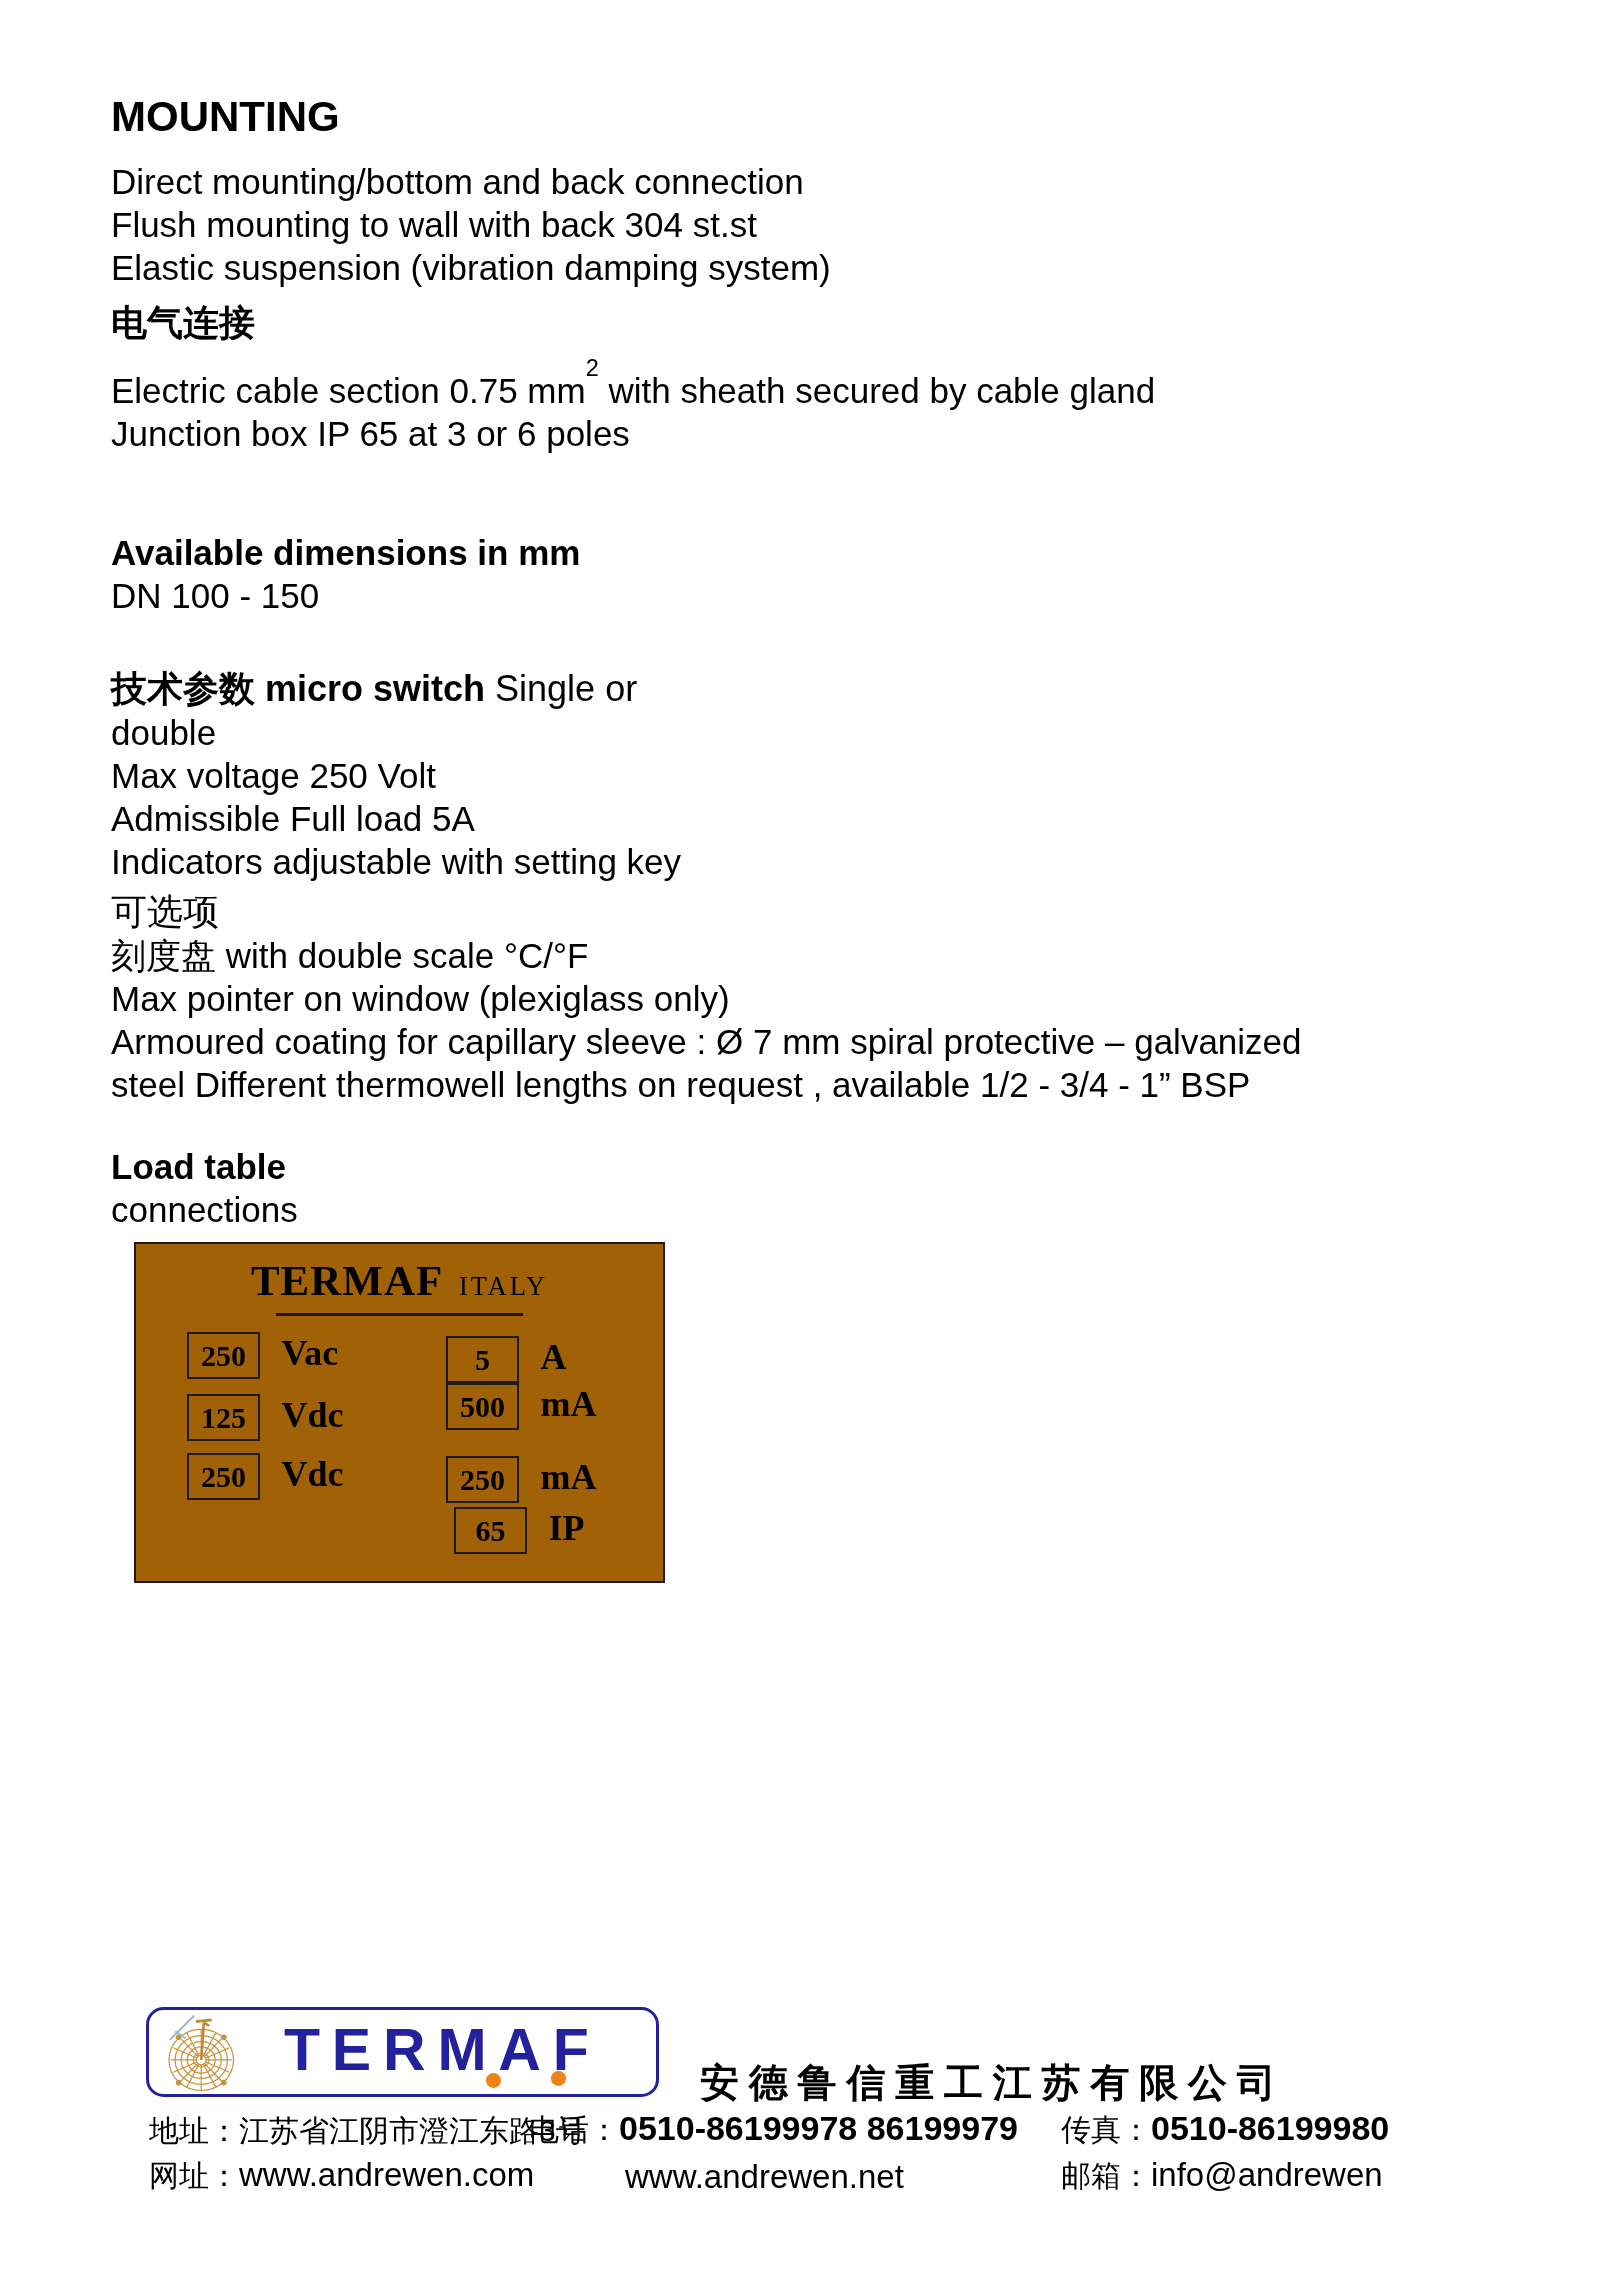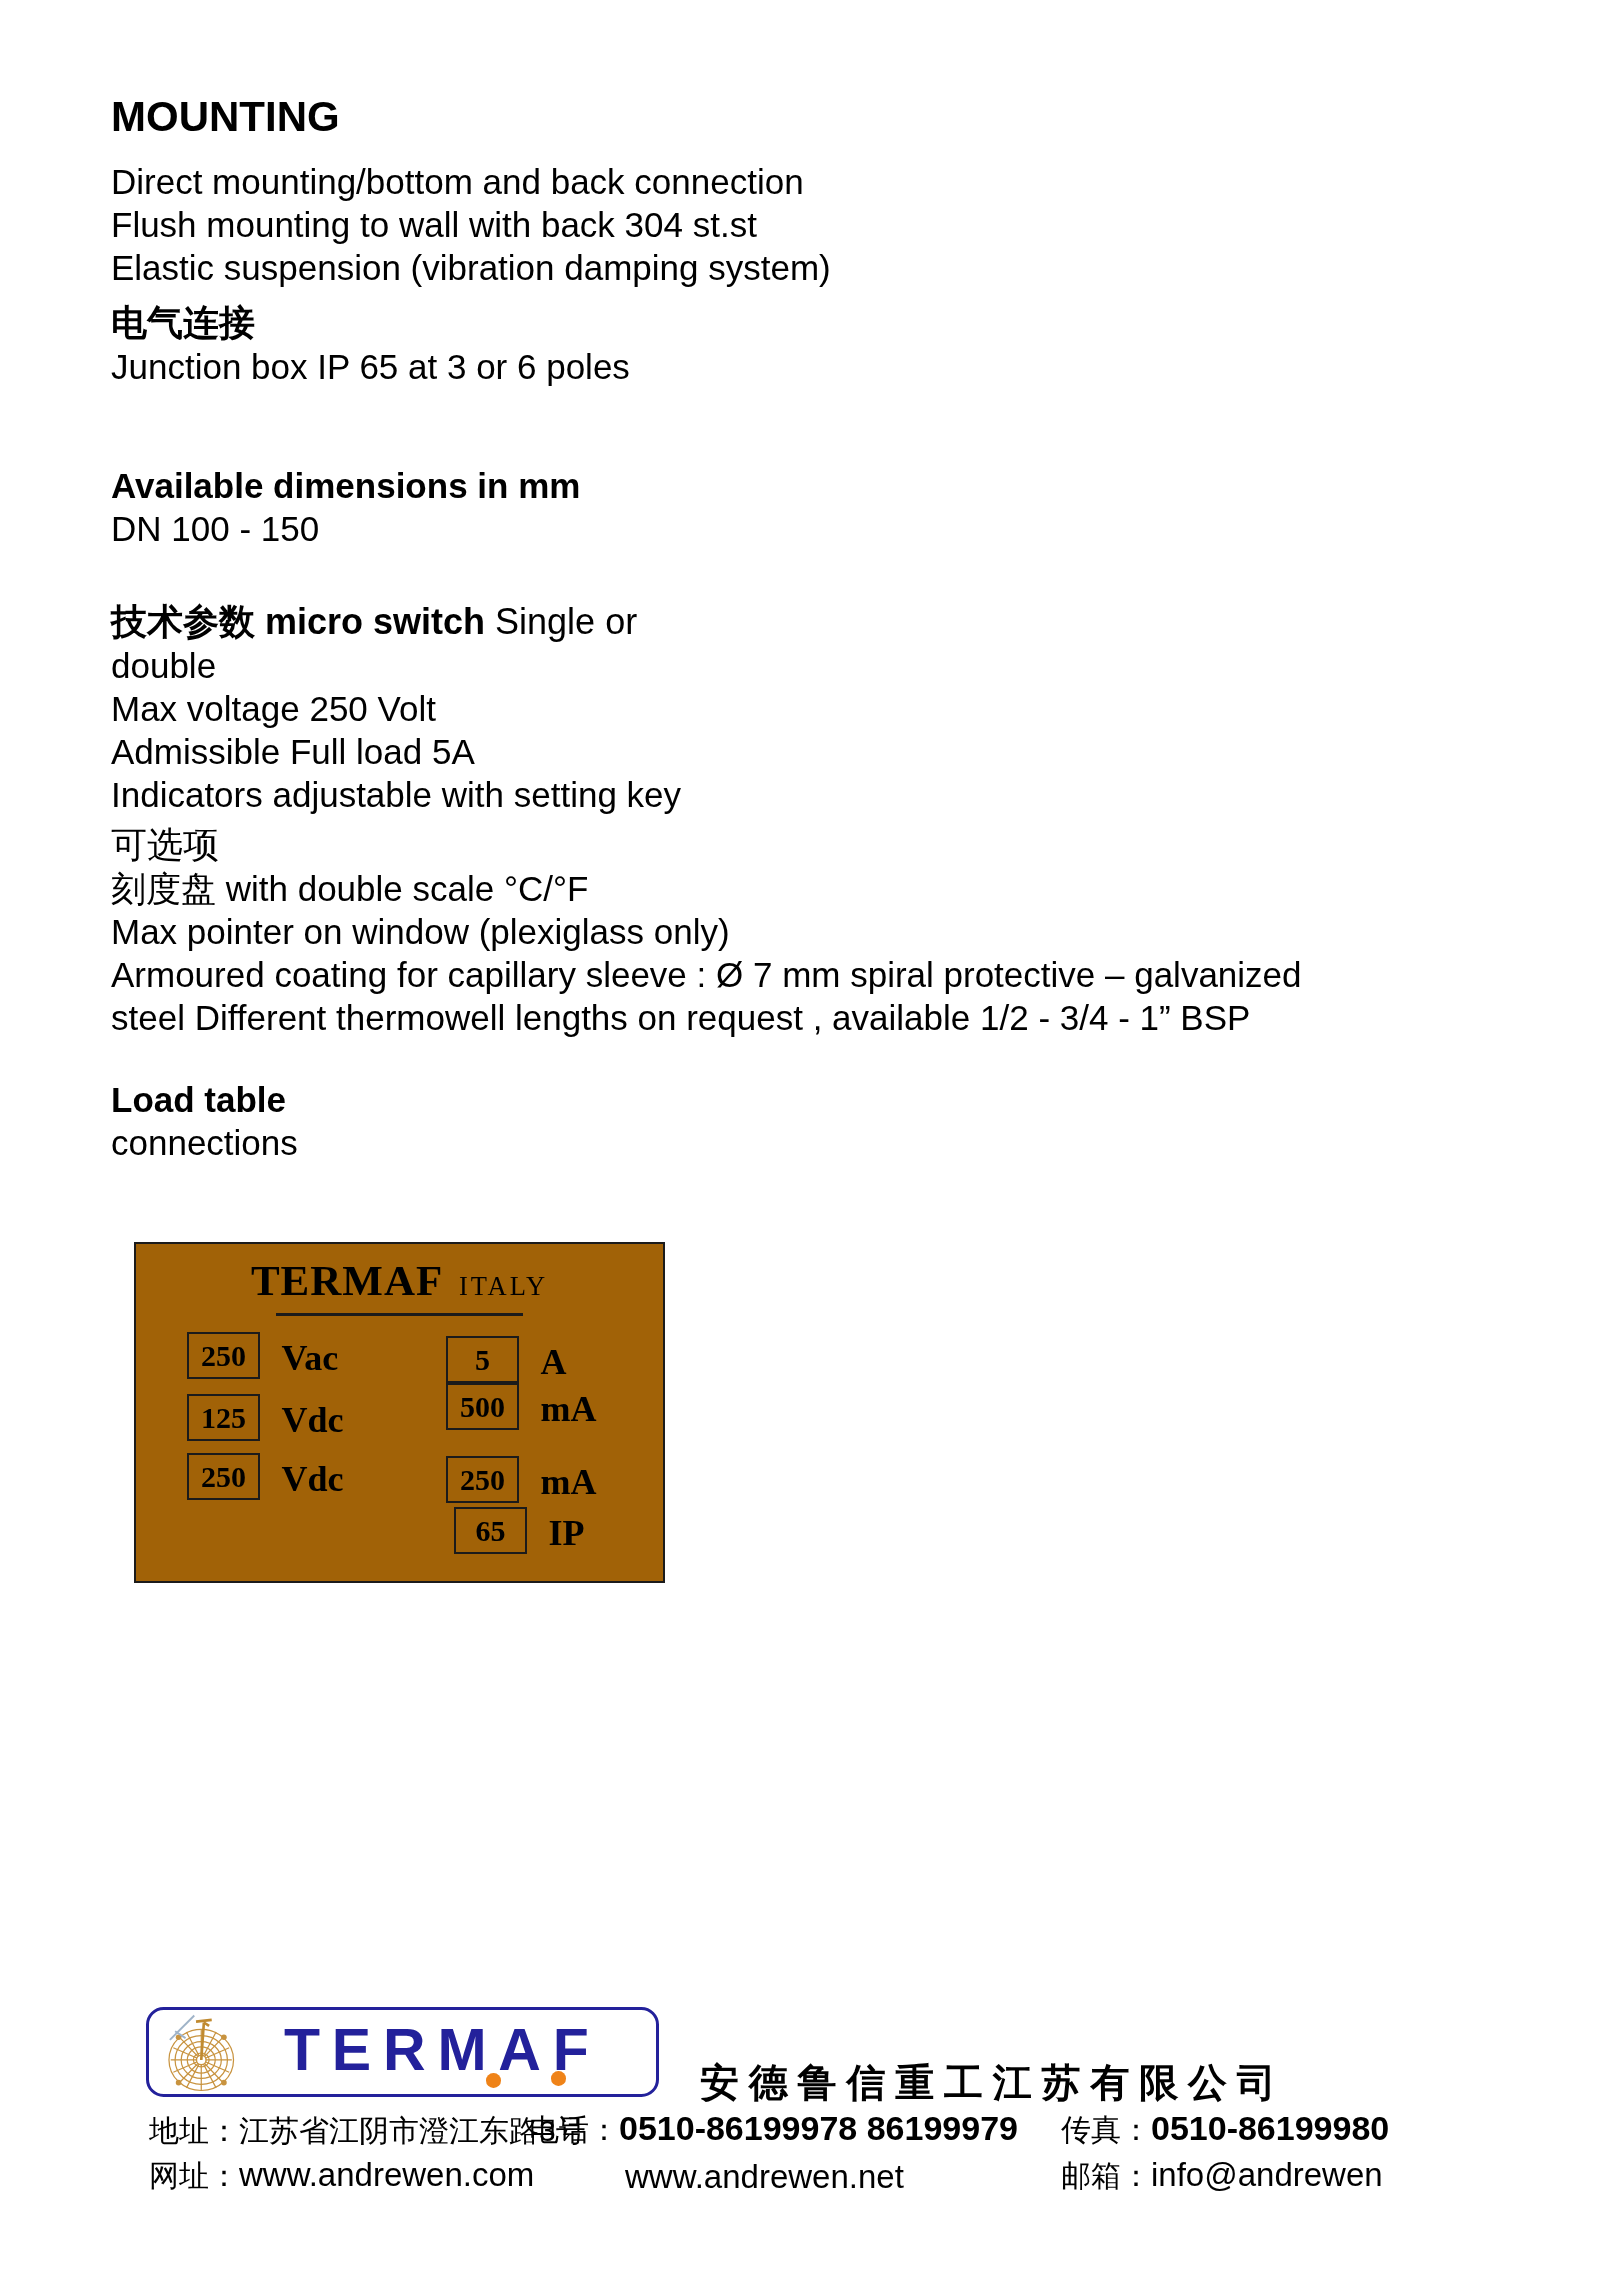--- a/index.html
+++ b/index.html
@@ -19,21 +19,21 @@
   .mt40{margin-top:39px;}
   sup.sq{font-size:23.5px;position:relative;top:-13.7px;}
   
   .load-box{position:absolute;left:134px;top:1242px;width:527px;height:337px;
             border:2.9px solid #1b1b1b;background:#a16207;
             font-family:"Liberation Serif","DejaVu Serif",serif;}
   .lt-header{text-align:center;padding-top:11.8px;white-space:nowrap;}
   .lt-brand{font-size:43px;font-weight:bold;letter-spacing:1px;}
   .lt-country{font-size:26.5px;letter-spacing:2.9px;margin-left:15.7px;}
   .lt-rule{width:247px;height:3.9px;background:#1b1b1b;margin:7.8px auto 0 auto;}
-  .lt-row{position:absolute;display:flex;align-items:flex-end;padding-left:16px;}
+  .lt-row{position:absolute;display:flex;align-items:flex-start;padding-left:16px;}
   .lt-val{width:69px;height:43px;border:2.9px solid #1b1b1b;display:flex;align-items:center;
           justify-content:center;font-size:30px;font-weight:bold;}
   .lt-unit{font-size:36px;font-weight:bold;margin-left:21.6px;}
   
   .logo-box{position:absolute;left:146px;top:2007px;width:507px;height:84px;
             border:3.9px solid #23219b;border-radius:17.6px;background:#fff;}
   .wordmark{position:absolute;left:135px;top:5.9px;font-size:59px;font-weight:bold;
             color:#23219b;letter-spacing:11.8px;white-space:nowrap;}
   .dot{position:absolute;width:14.7px;height:14.7px;border-radius:50%;background:#ef8318;}
   .dot-m{left:337px;top:63px;}
@@ -58,20 +58,21 @@
 
   <div class="content">
     <h1 class="title">MOUNTING</h1>
 
     <div class="ln">Direct mounting/bottom and back connection</div>
     <div class="ln">Flush mounting to wall with back 304 st.st</div>
     <div class="ln">Elastic suspension (vibration damping system)</div>
 
     <div class="cnln mt12">电气连接</div>
 
+    <div class="ln mt16"><span>Electric cable section 0.75 mm</span><sup class="sq">2</sup><span> with sheath secured by cable gland</span></div>
     <div class="ln">Junction box IP 65 at 3 or 6 poles</div>
 
     <div class="ln b mt64">Available dimensions in mm</div>
     <div class="ln">DN 100 - 150</div>
 
     <div class="cnln mt50"><span class="b">技术参数 micro switch</span><span> Single or</span></div>
     <div class="ln">double</div>
     <div class="ln">Max voltage 250 Volt</div>
     <div class="ln">Admissible Full load 5A</div>
     <div class="ln">Indicators adjustable with setting key</div>

